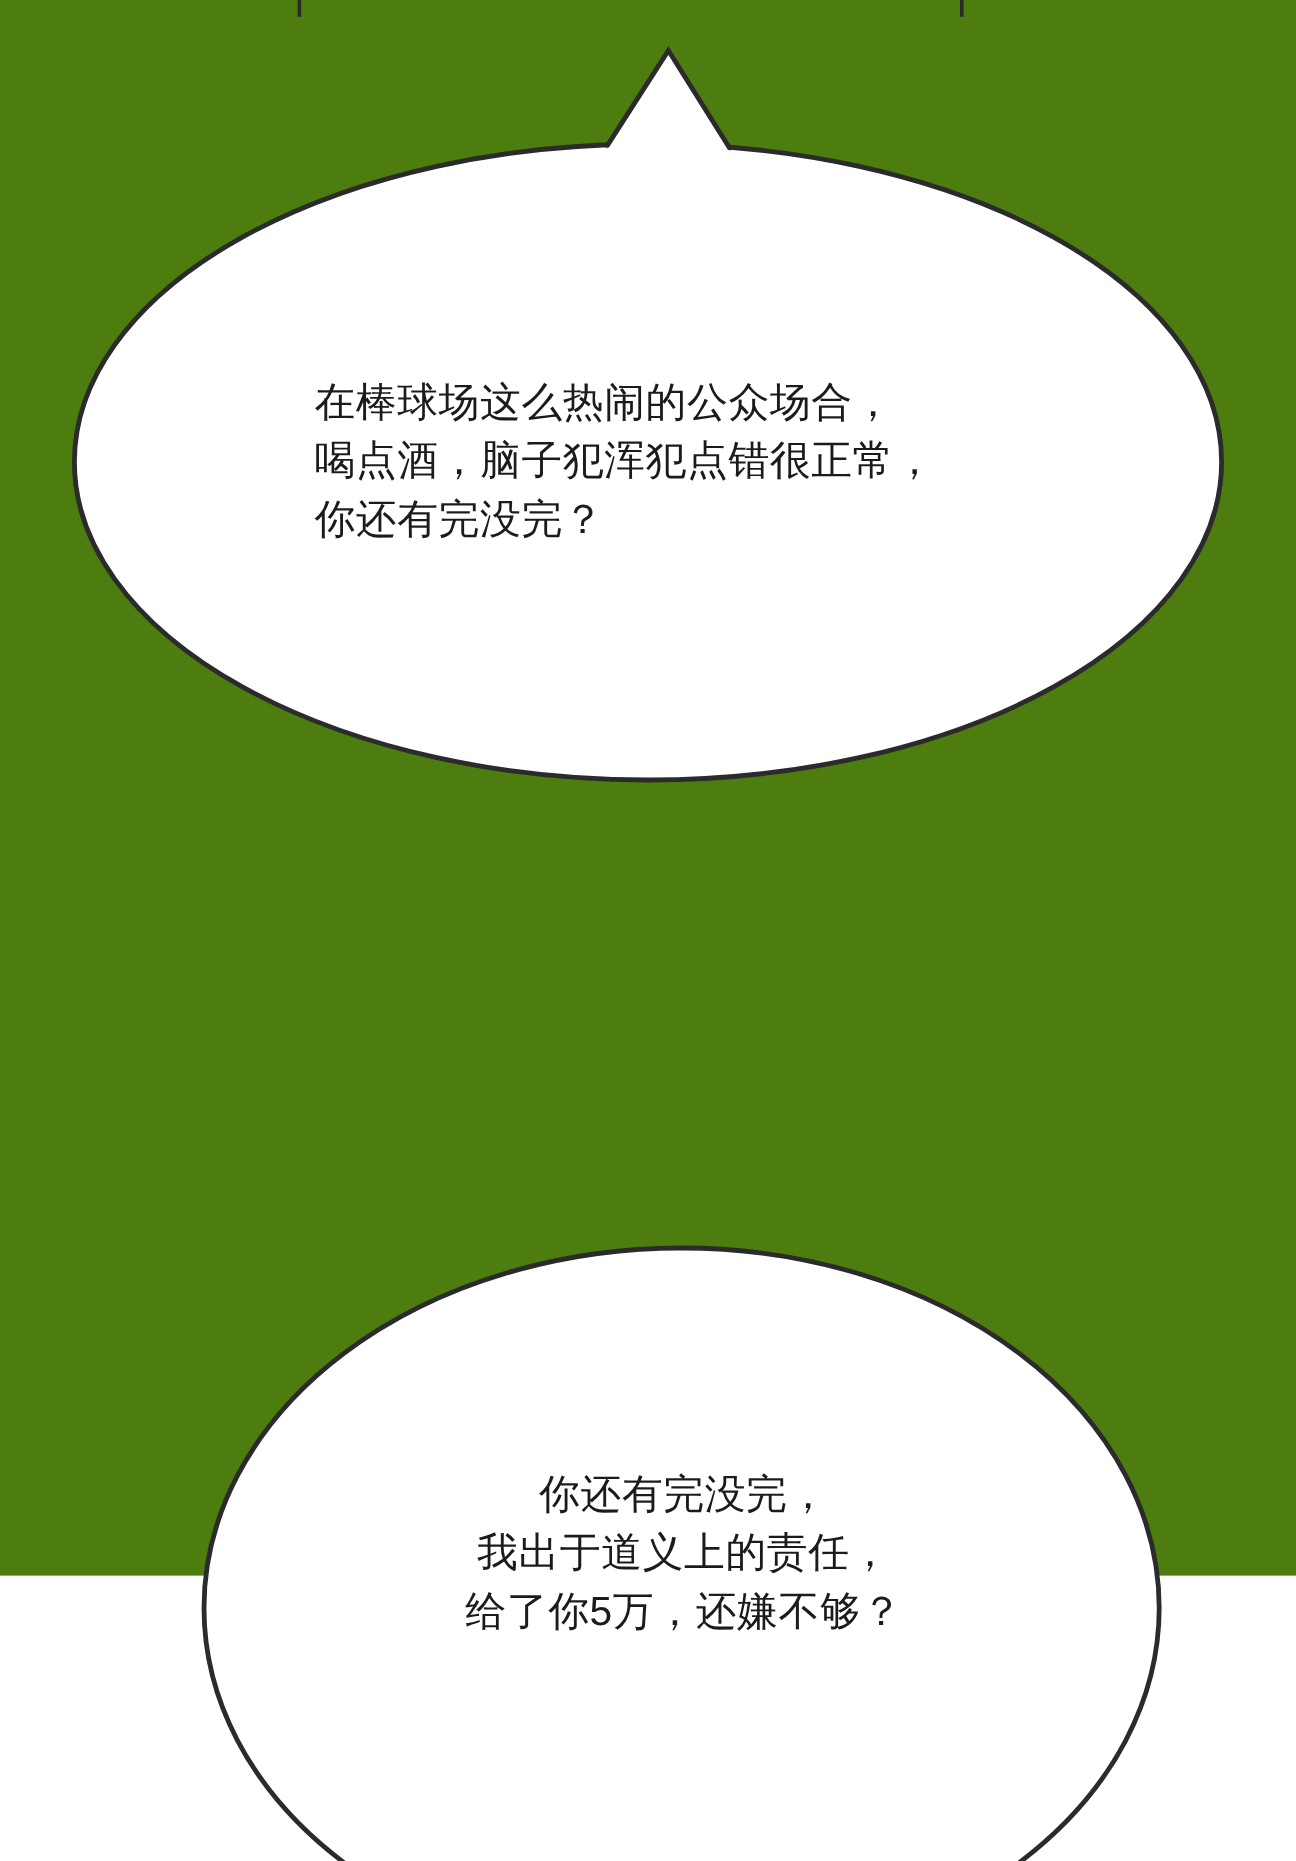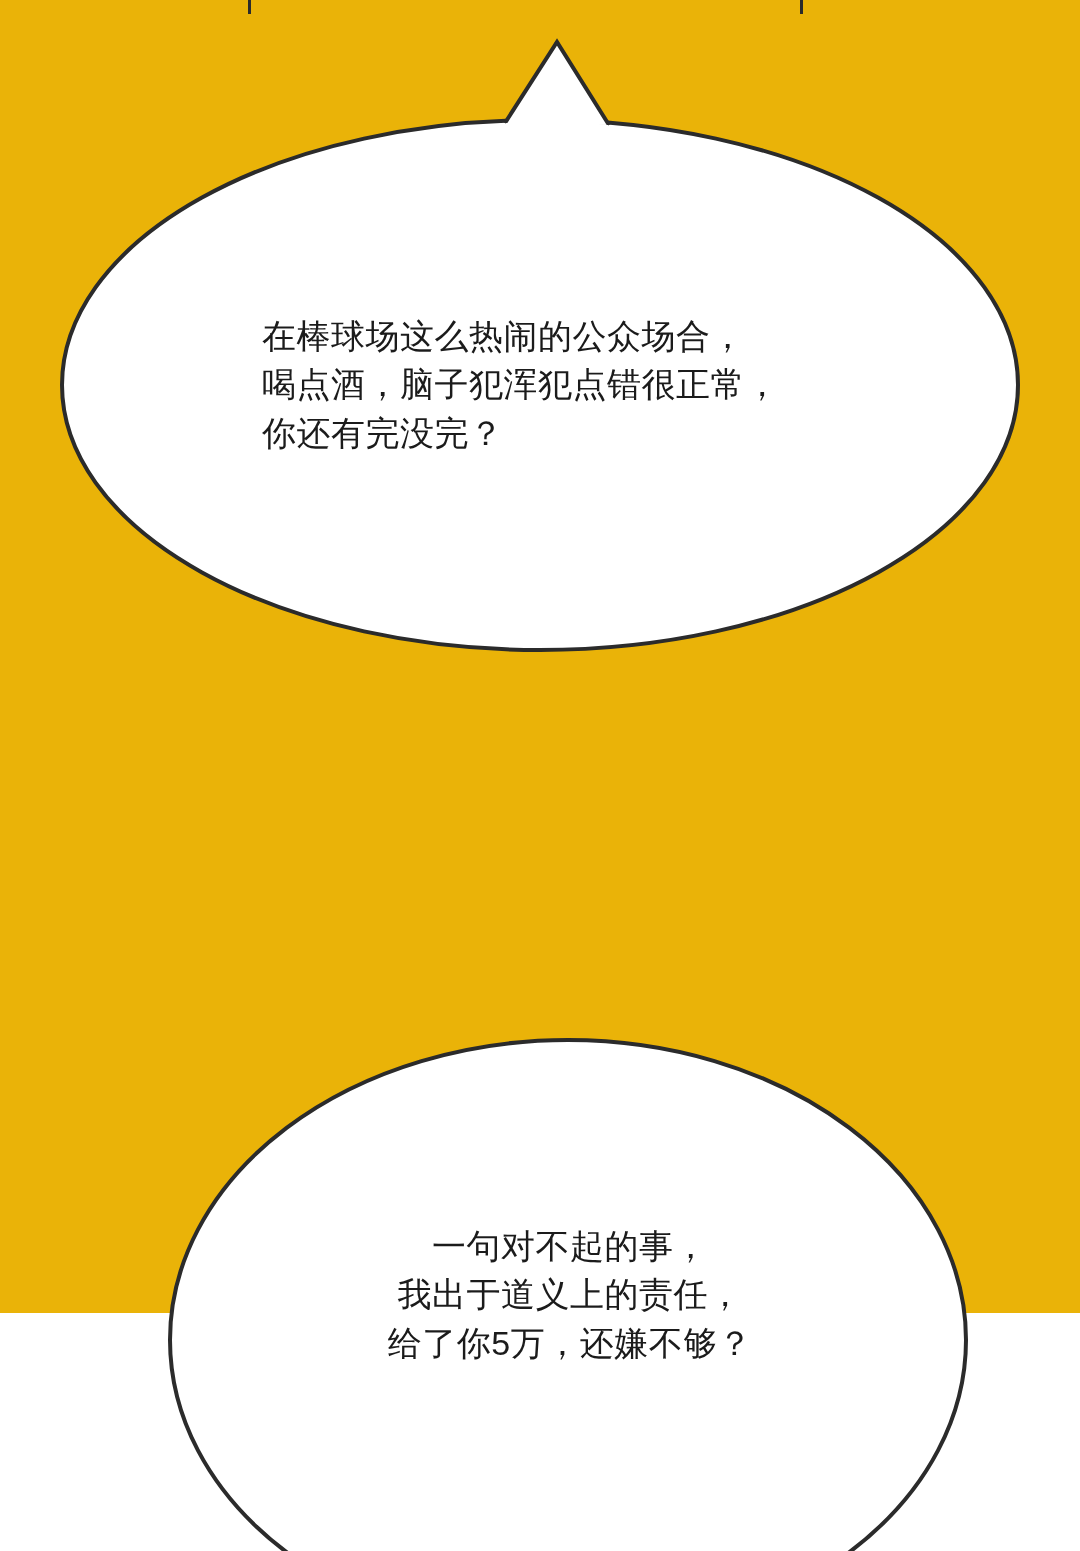--- a/index.html
+++ b/index.html
@@ -12,21 +12,21 @@
     height: 1551px;
     position: relative;
     overflow: hidden;
     font-family: "Liberation Sans", sans-serif;
   }
   .page {
     position: absolute;
     top: 0; left: 0;
     width: 1080px;
     height: 1313px;
-    background: #eab308;
+    background: #4d7c0f;
   }
   .panel-divider {
     position: absolute;
     background: #2b2b2b;
   }
   .bubble-svg {
     position: absolute;
     top: 0; left: 0;
     width: 1080px;
     height: 1551px;
@@ -69,17 +69,17 @@
     <path d="M 505 123 L 557 42 L 609 125" fill="#ffffff" stroke="#2b2b2b" stroke-width="4" stroke-linejoin="miter"></path>
     <path d="M 506 126 L 608 128" stroke="#ffffff" stroke-width="6" fill="none"></path>
 
     <ellipse cx="568" cy="1340" rx="398" ry="300" fill="#ffffff" stroke="#2b2b2b" stroke-width="4"></ellipse>
   </svg>
 
   <div class="bubble-text" id="bubble1-text">在棒球场这么热闹的公众场合，
 喝点酒，脑子犯浑犯点错很正常，
 你还有完没完？</div>
 
-  <div class="bubble-text" id="bubble2-text">一句对不起的事，
+  <div class="bubble-text" id="bubble2-text">你还有完没完，
 我出于道义上的责任，
 给了你5万，还嫌不够？</div>
 
 </div>
 
 </body></html>

